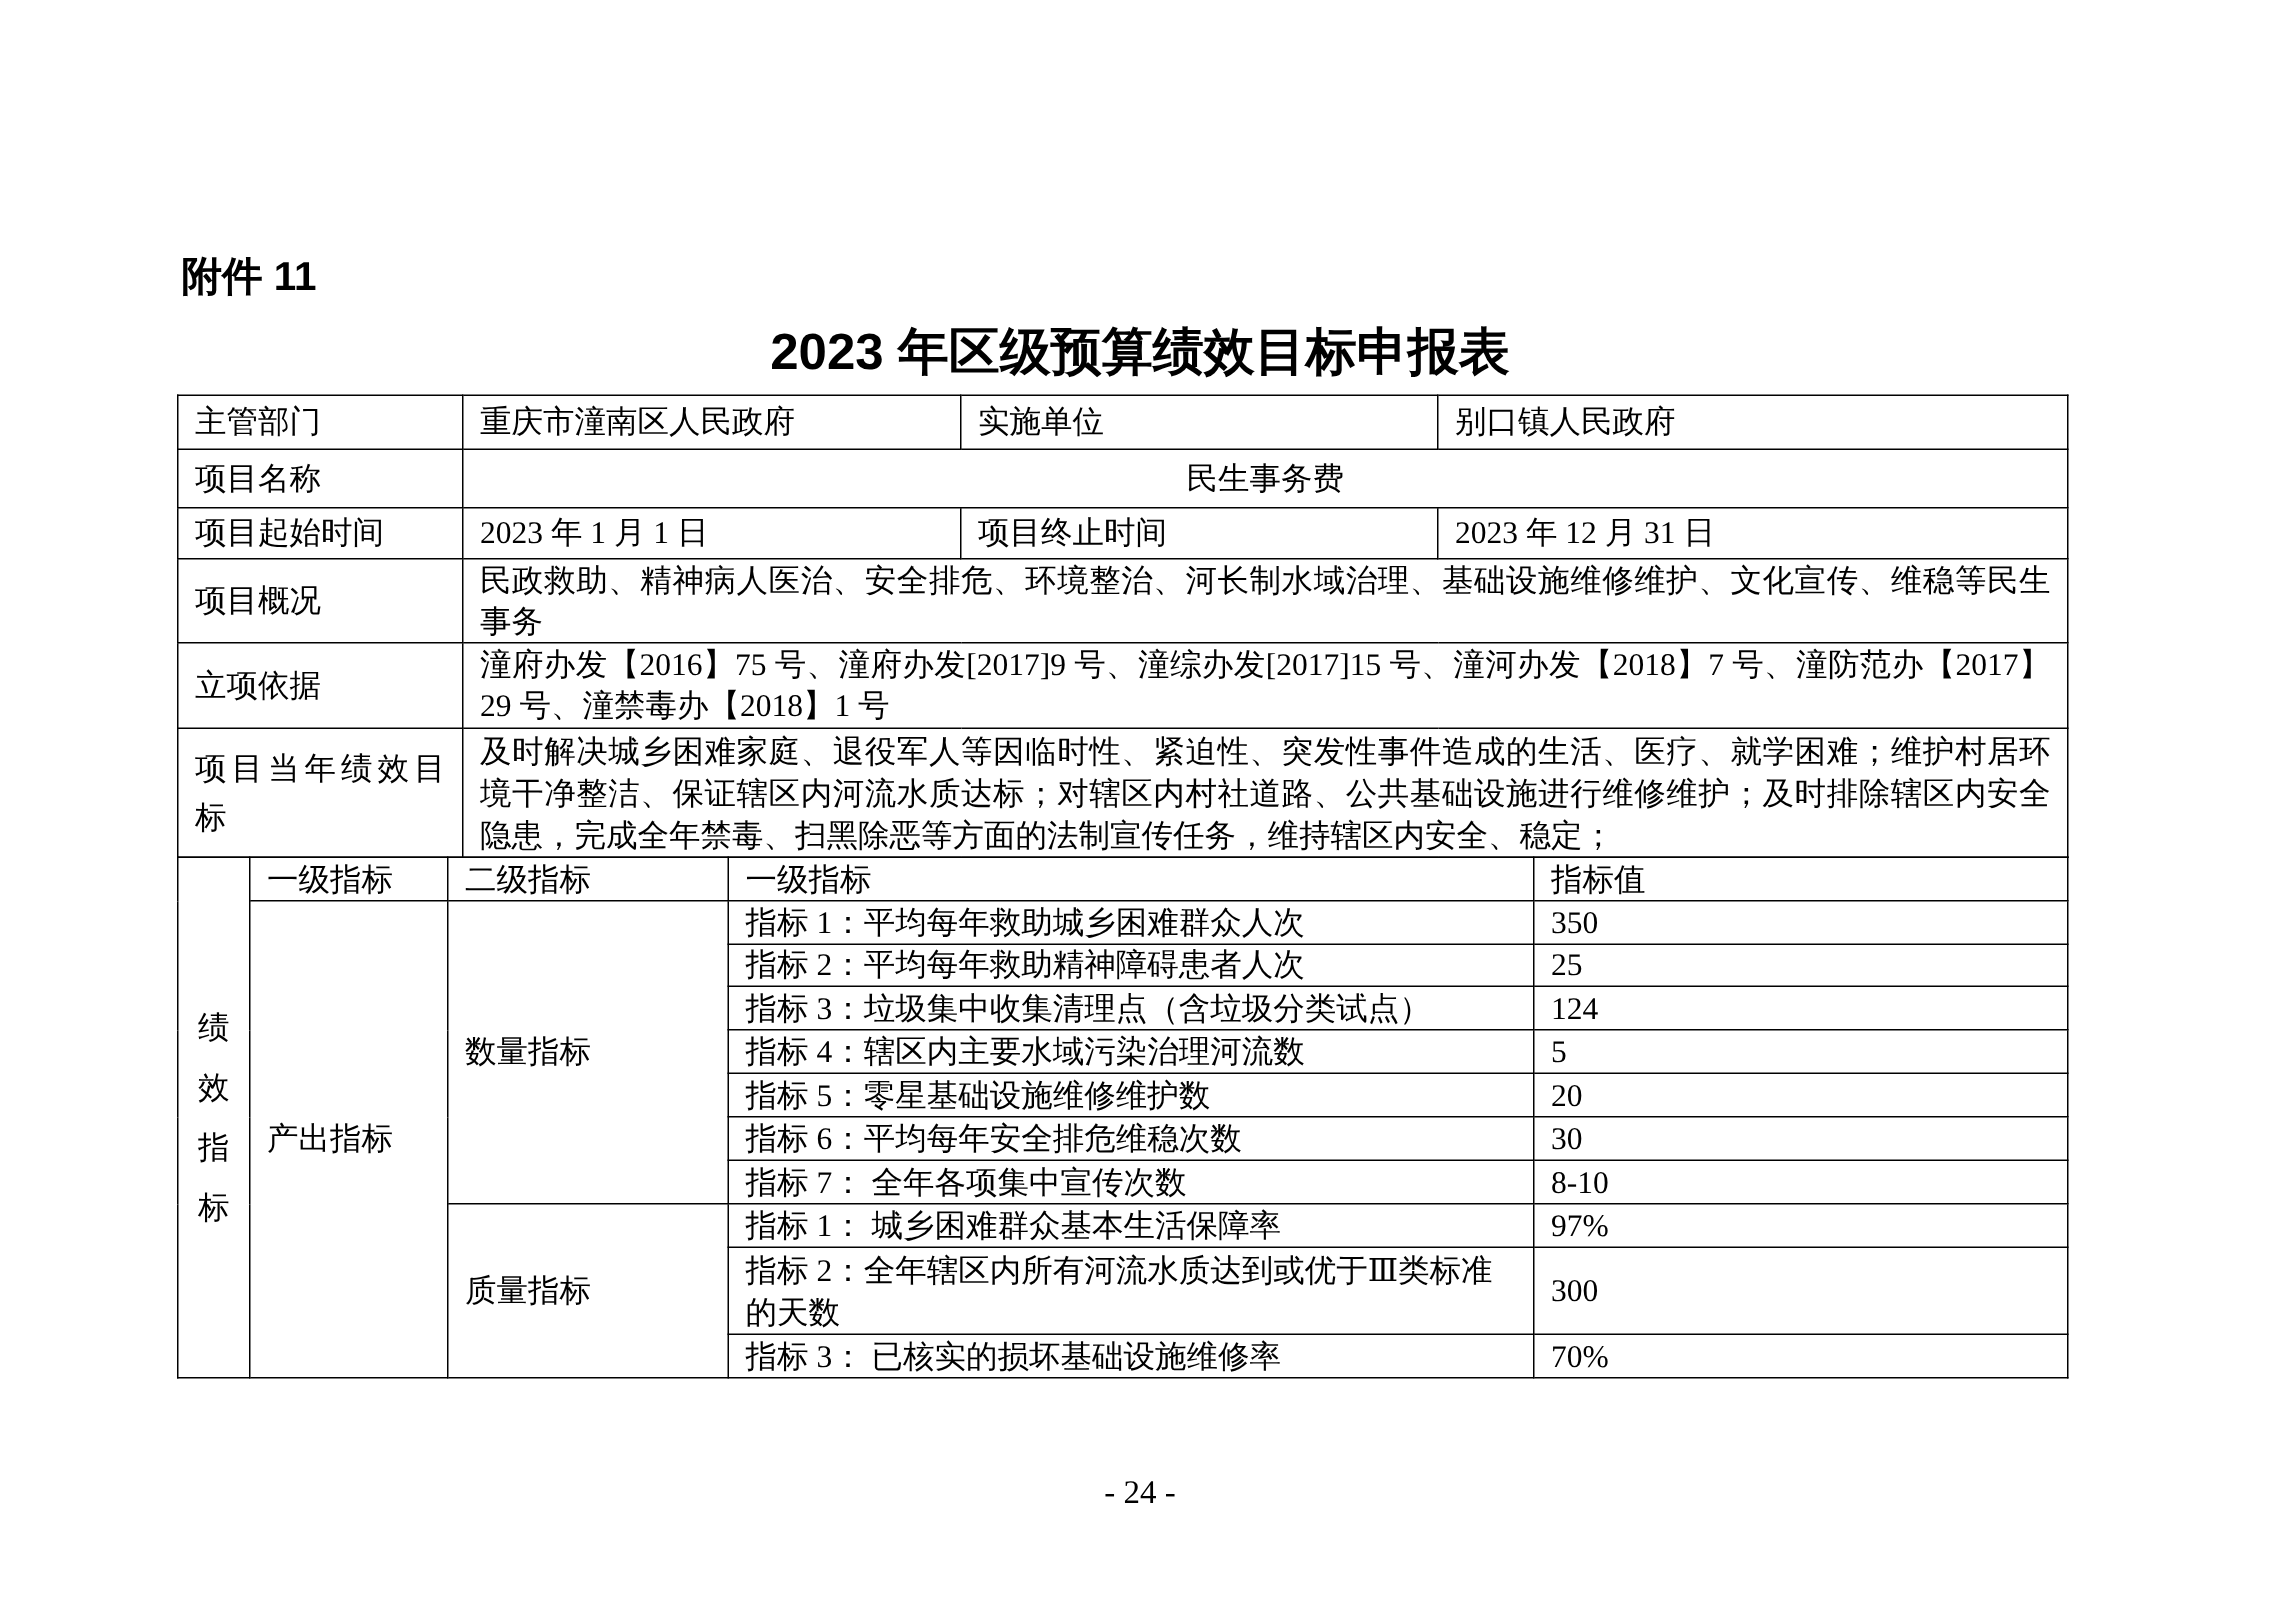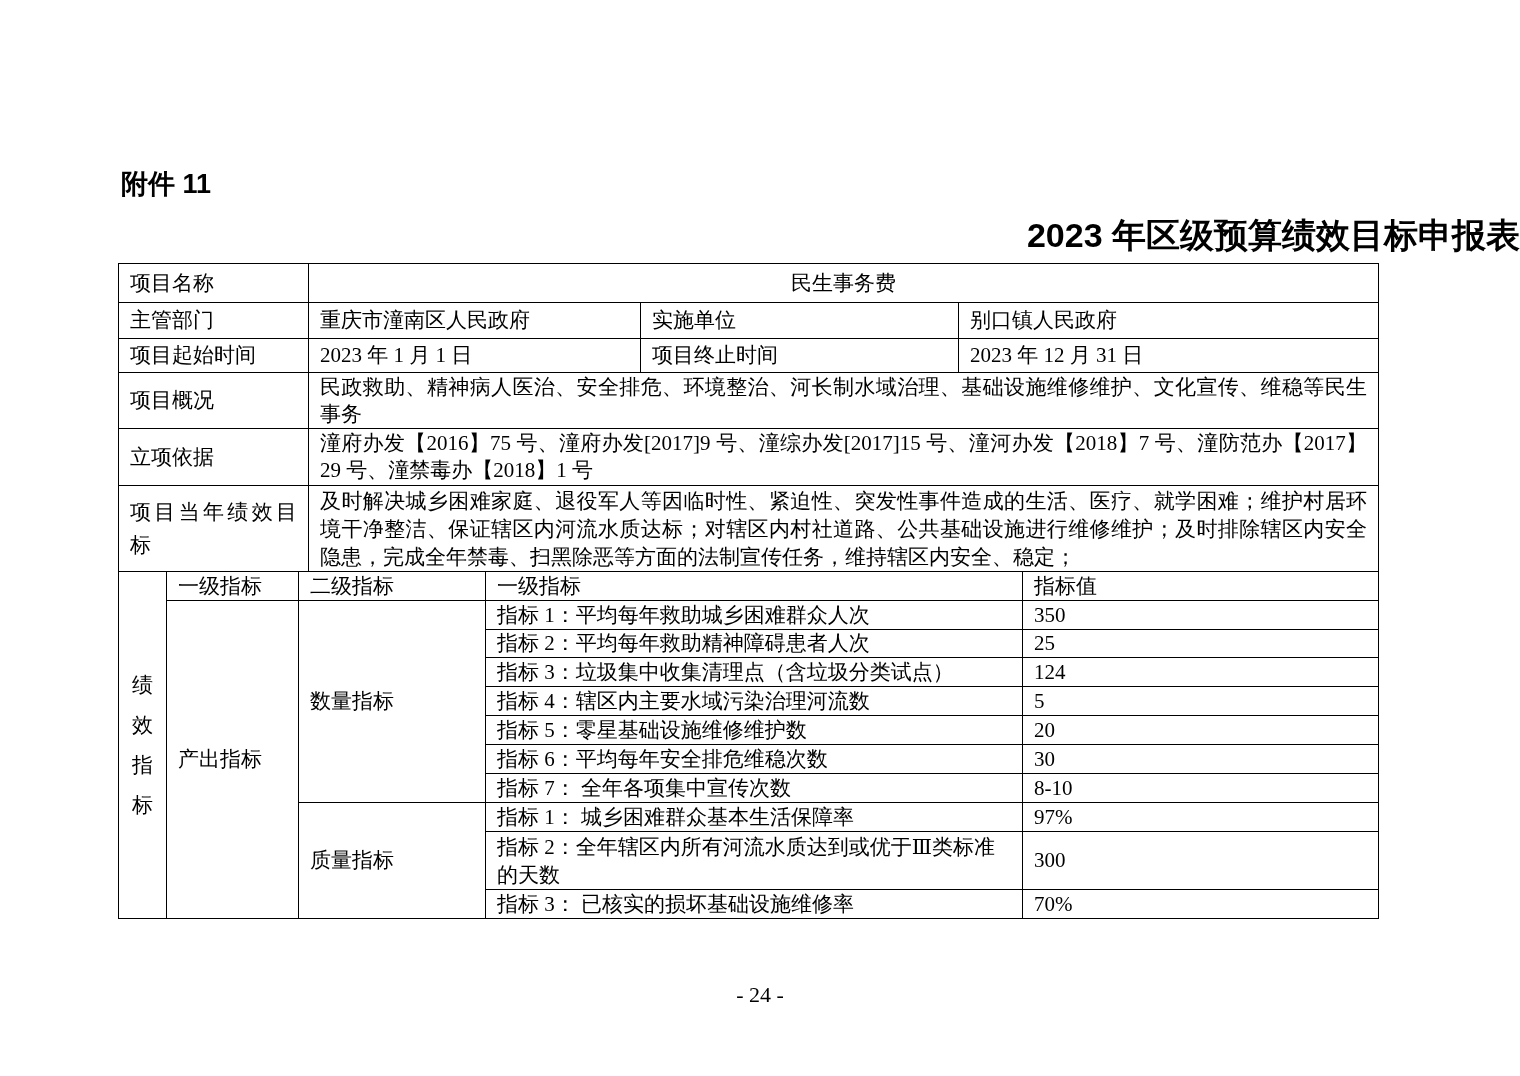--- a/index.html
+++ b/index.html
@@ -20,21 +20,21 @@
     font-family: "Liberation Sans", "DejaVu Sans", sans-serif;
     font-weight: bold;
     font-size: 27px;
     line-height: 34px;
   }
   .title {
     position: absolute;
     left: 0;
     right: 0;
     top: 184px;
-    text-align: right;
+    text-align: center;
     font-family: "Liberation Sans", "DejaVu Sans", sans-serif;
     font-weight: bold;
     font-size: 34px;
     line-height: 40px;
   }
   .tables {
     position: absolute;
     left: 118px;
     top: 232px;
     width: 1262px;
@@ -86,29 +86,29 @@
   <div class="tables">
 
     <table class="info">
       <colgroup>
         <col style="width:190px">
           <col style="width:332px">
           <col style="width:318px">
           <col style="width:420px">
       </colgroup>
       <tbody>
-          <tr style="height:39px">
-        <td class="lbl">项目名称</td>
-        <td class="center" colspan="3">民生事务费</td>
-      </tr>
-      <tr style="height:36px">
+          <tr style="height:36px">
         <td class="lbl">主管部门</td>
         <td>重庆市潼南区人民政府</td>
         <td class="lbl">实施单位</td>
         <td>别口镇人民政府</td>
+      </tr>
+      <tr style="height:39px">
+        <td class="lbl">项目名称</td>
+        <td class="center" colspan="3">民生事务费</td>
       </tr>
       <tr style="height:34px">
         <td class="lbl">项目起始时间</td>
         <td>2023 年 1 月 1 日</td>
         <td class="lbl">项目终止时间</td>
         <td>2023 年 12 月 31 日</td>
       </tr>
       <tr style="height:56px">
         <td class="lbl">项目概况</td>
         <td class="just" colspan="3">民政救助、精神病人医治、安全排危、环境整治、河长制水域治理、基础设施维修维护、文化宣传、维稳等民生事务</td>

